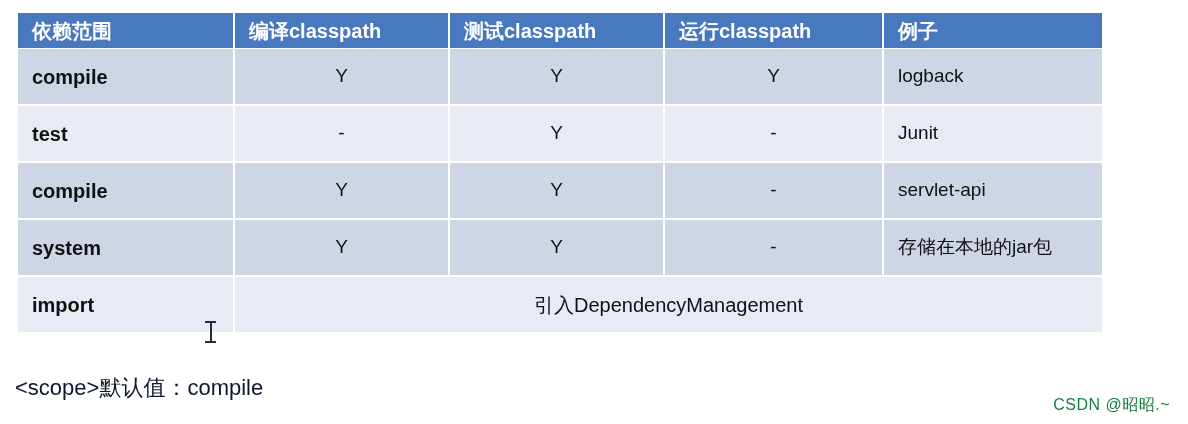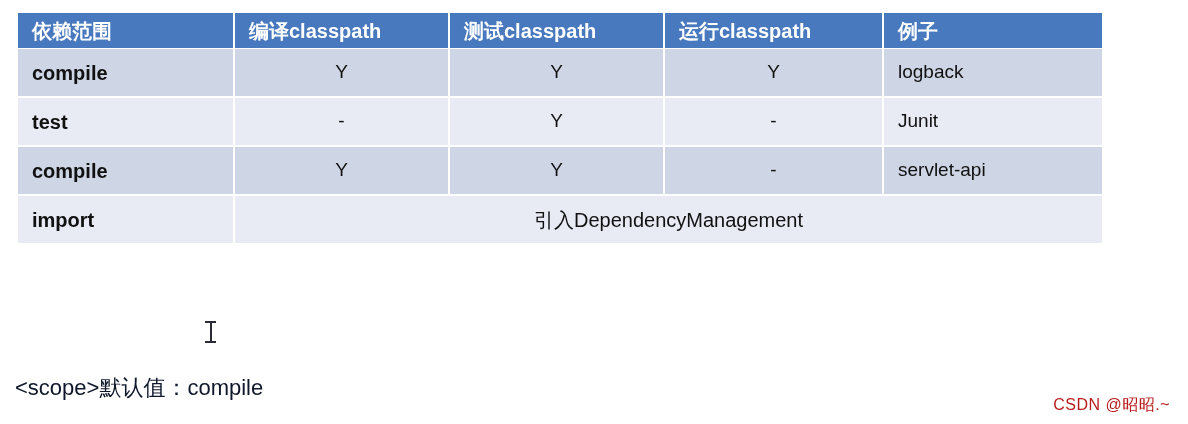--- a/index.html
+++ b/index.html
@@ -48,21 +48,21 @@
     color: #ffffff;
     font-weight: bold;
     height: 36px;
     text-align: left;
     font-size: 20px;
     border-bottom: 1px solid #ffffff;
   }
 
   
   #scope-table tbody tr td {
-    height: 49px;
+    height: 57px;
     color: #111111;
   }
   #scope-table tbody tr.row-dark td {
     background: #ced5e4;
   }
   #scope-table tbody tr.row-light td {
     background: #e8eaf4;
   }
 
   #scope-table tbody td.c-scope {
@@ -130,21 +130,21 @@
     font-size: 22px;
     color: #0f172a;
     white-space: nowrap;
   }
 
   #watermark {
     position: absolute;
     right: 18px;
     top: 395px;
     font-size: 16px;
-    color: #b91c1c;
+    color: #15803d;
     white-space: nowrap;
     letter-spacing: 0.5px;
   }
 </style>
 </head>
 <body>
 
 <table id="scope-table">
   <colgroup>
     <col class="col-scope">
@@ -177,20 +177,27 @@
       <td class="c-mark">-</td>
       <td class="c-example">Junit</td>
     </tr>
     <tr class="row-dark">
       <td class="c-scope">compile</td>
       <td class="c-mark">Y</td>
       <td class="c-mark">Y</td>
       <td class="c-mark">-</td>
       <td class="c-example">servlet-api</td>
     </tr>
+    <tr class="row-dark">
+      <td class="c-scope">system</td>
+      <td class="c-mark">Y</td>
+      <td class="c-mark">Y</td>
+      <td class="c-mark">-</td>
+      <td class="c-example">存储在本地的jar包</td>
+    </tr>
     <tr class="row-light">
       <td class="c-scope">import</td>
       <td class="c-merged" colspan="4">引入DependencyManagement</td>
     </tr>
   </tbody>
 </table>
 
 <div id="text-caret">
     <span></span>
   </div>

